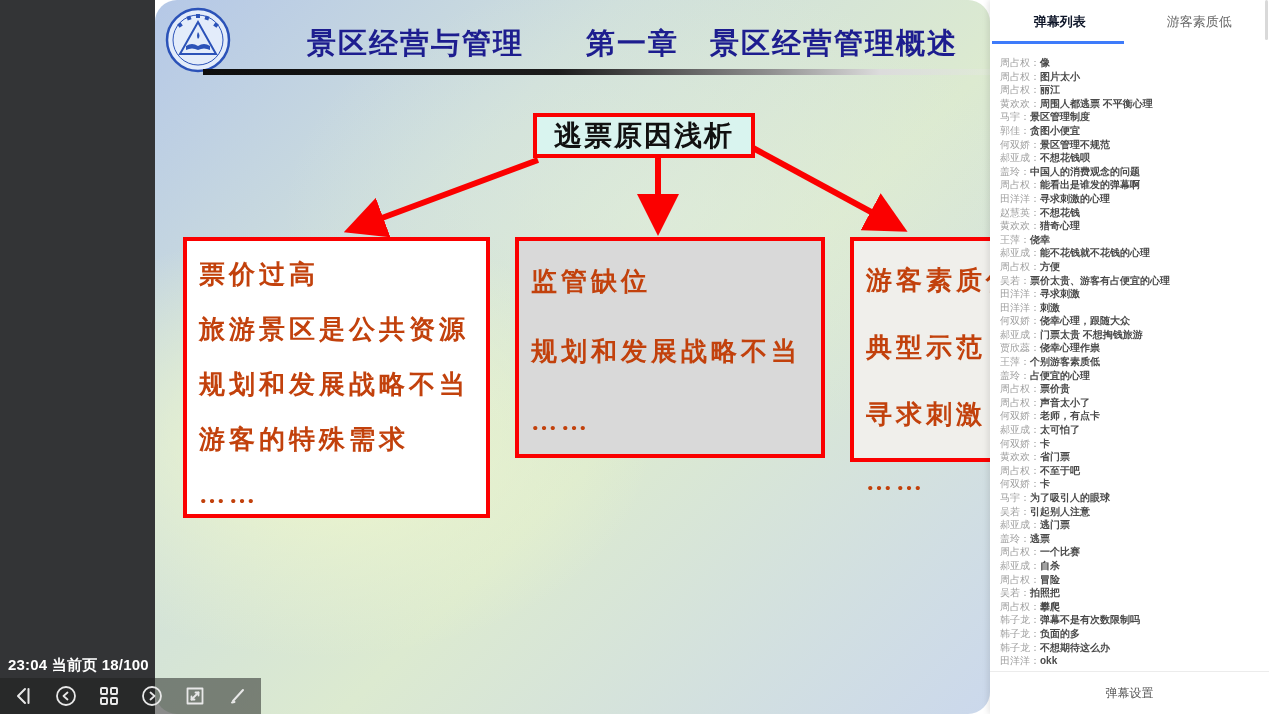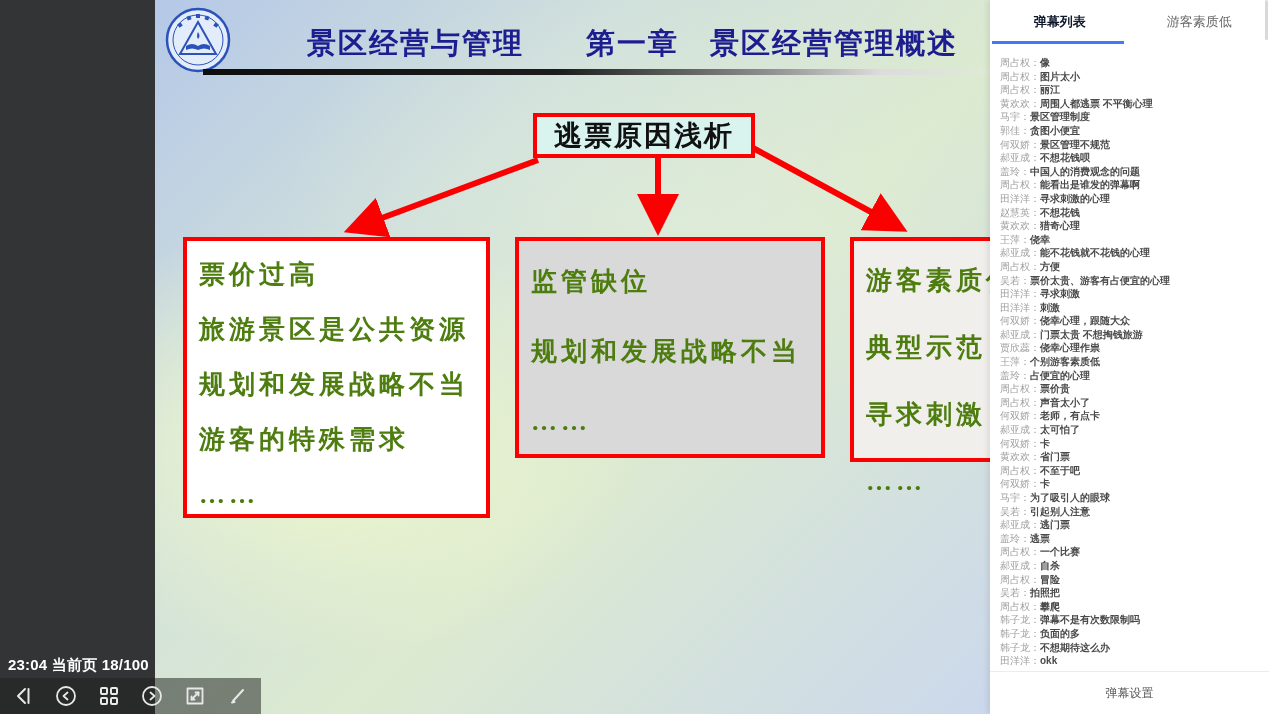--- a/index.html
+++ b/index.html
@@ -10,36 +10,36 @@
   .left-strip{position:absolute;left:0;top:0;width:155px;height:714px;background:#333436;}
   .page-status{position:absolute;left:8px;top:656px;z-index:6;color:#fff;font-size:15px;
                font-weight:bold;white-space:nowrap;letter-spacing:0.2px;}
 
   
   .slide{position:absolute;left:155px;top:0;width:835px;height:714px;overflow:hidden;
          background:
            radial-gradient(ellipse 55% 42% at 20% 62%, rgba(241,249,203,0.95), rgba(241,249,203,0) 72%),
            radial-gradient(ellipse 60% 45% at 60% 30%, rgba(226,238,220,0.55), rgba(226,238,220,0) 75%),
            linear-gradient(135deg,#b5c8e7 0%,#cfdfdc 30%,#dcead0 58%,#cbd8ec 100%);
-         font-family:"Liberation Serif",serif;}
+         font-family:"Liberation Serif",serif;border-radius:22px;}
   .slide-header{position:absolute;left:0;top:0;width:835px;height:80px;}
   .logo{position:absolute;left:9px;top:6px;width:68px;height:68px;}
   .slide-title{position:absolute;left:120px;top:24px;width:715px;text-align:center;
                color:#1d1d8f;font-size:29px;font-weight:bold;letter-spacing:2px;white-space:nowrap;}
   .header-rule{position:absolute;left:48px;top:69px;width:787px;height:6px;
                background:linear-gradient(to right,#0e0e0e 0%,#1c1c1c 45%,#8f8f8f 72%,#dcdcdc 86%,rgba(235,235,235,0.25) 100%);}
 
   
   .root-box{position:absolute;left:378px;top:113px;width:214px;height:37px;
             background:#d9f4ef;border:4px solid #fb0000;
             display:flex;align-items:center;justify-content:center;
             font-size:28px;font-weight:bold;color:#111;letter-spacing:2px;}
   .arrows{position:absolute;left:0;top:0;width:835px;height:714px;pointer-events:none;}
   .d-box{position:absolute;border:4px solid #fb0000;padding:6px 12px;box-sizing:border-box;
-         color:#4d7c0f;font-weight:bold;}
+         color:#c2410c;font-weight:bold;}
   .box-left{left:28px;top:237px;width:307px;height:281px;background:#ffffff;font-size:26px;}
   .box-left .box-line{line-height:55px;}
   .box-mid{left:360px;top:237px;width:310px;height:221px;background:#d9d9d9;font-size:26px;}
   .box-mid .box-line{line-height:70px;}
   .box-right{left:695px;top:237px;width:240px;height:225px;background:#f0efeb;font-size:26px;}
   .box-right .box-line{line-height:67px;}
   .box-line{white-space:nowrap;letter-spacing:4px;}
 
   
   .toolbar{position:absolute;left:0;top:678px;width:261px;height:36px;z-index:5;

